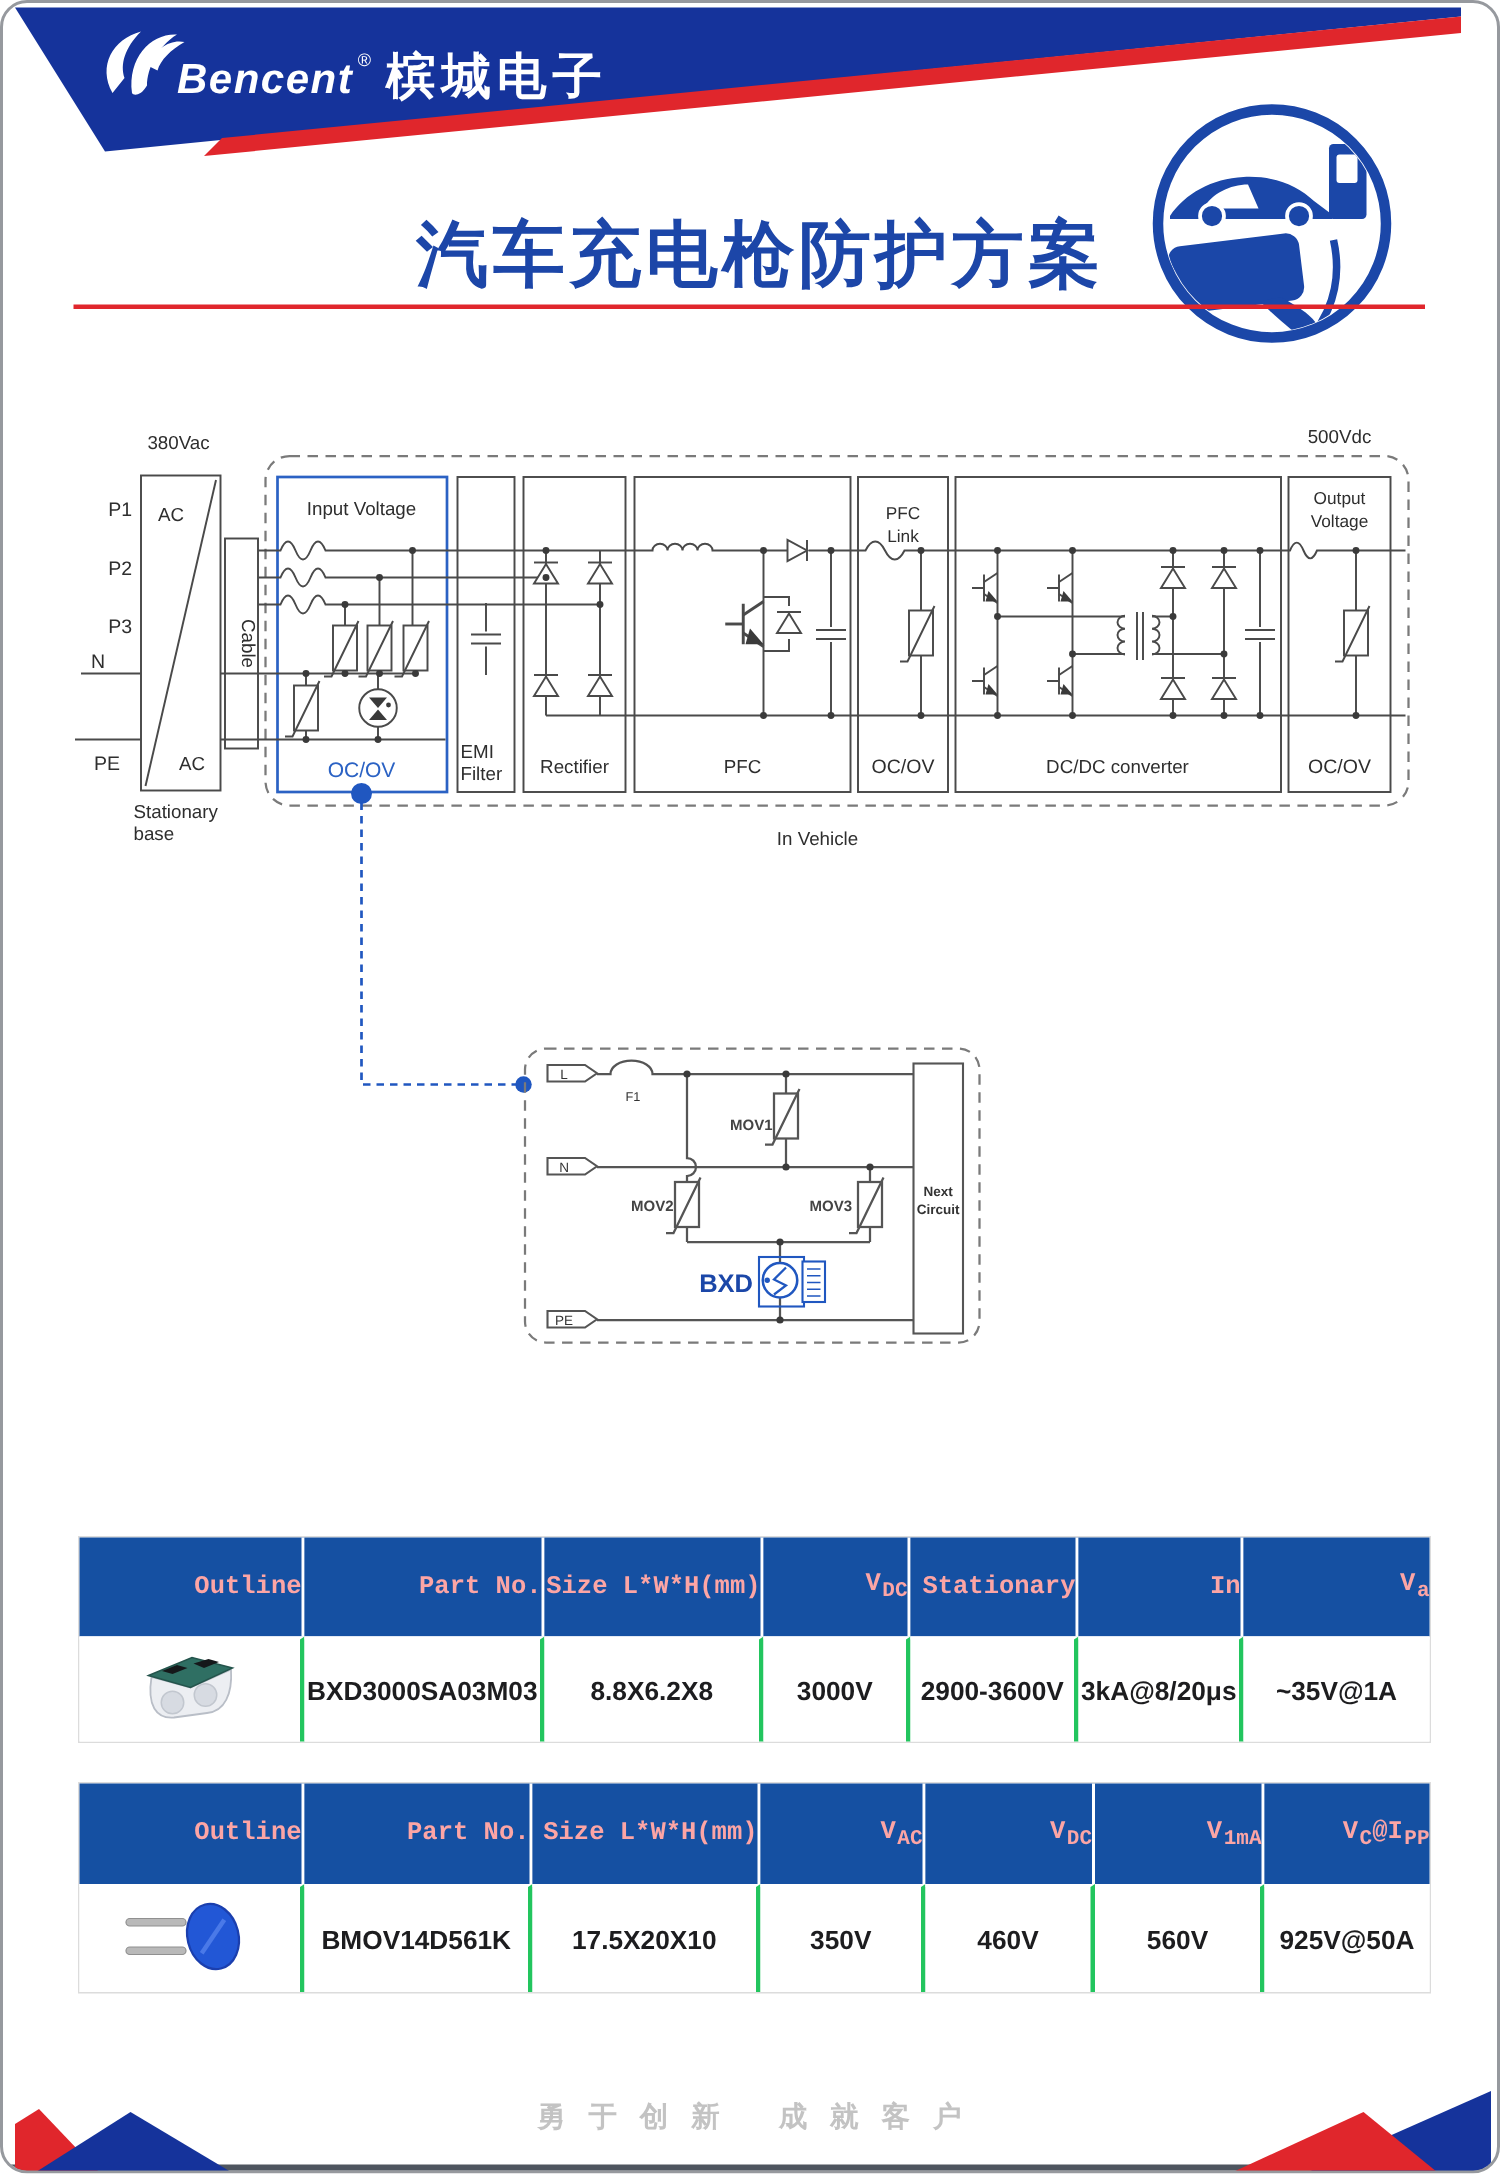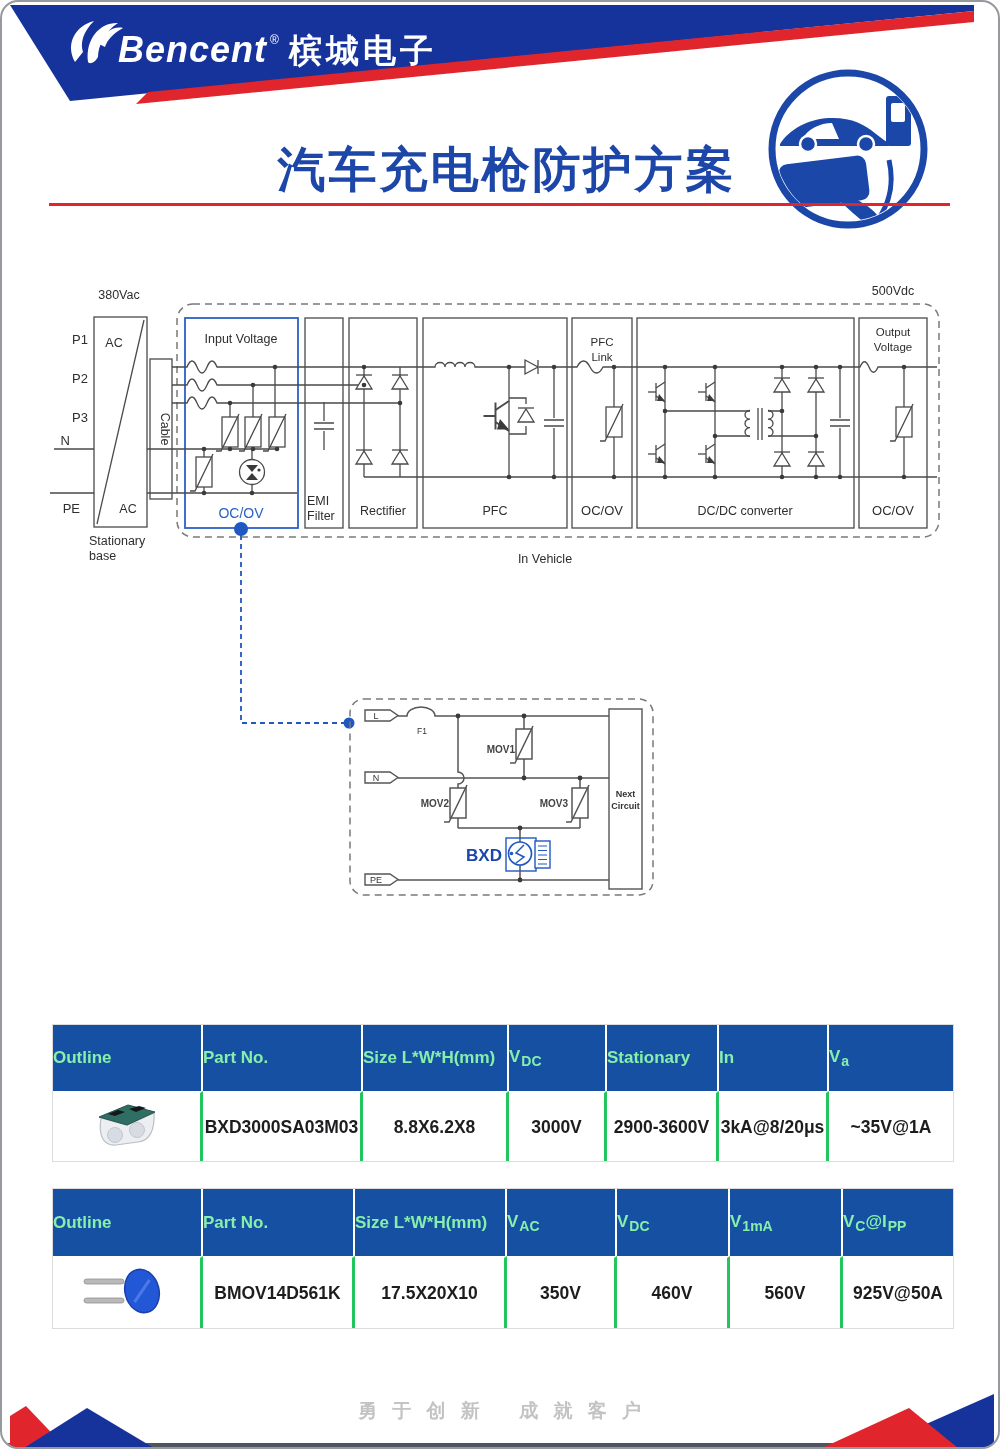--- a/index.html
+++ b/index.html
@@ -3,33 +3,33 @@
 <meta charset="utf-8">
 <style>
   html,body{margin:0;padding:0;background:#fff;font-family:"Liberation Sans",sans-serif;}
   .page{position:relative;width:1000px;height:1449px;background:#fff;border:2px solid #96999e;
         border-radius:18px;overflow:hidden;box-sizing:border-box;}
   #art{position:absolute;left:0;top:0;width:1000px;height:1449px;display:block;}
   svg text{font-family:"Liberation Sans",sans-serif;}
 
   
   .logo{position:absolute;left:116px;top:27px;color:#fff;white-space:nowrap;z-index:3;}
-  .logo .en{font-size:36px;font-weight:bold;font-style:italic;letter-spacing:1px;}
+  .logo .en{font-size:28px;font-weight:bold;font-style:italic;letter-spacing:1px;}
   .logo .reg{font-size:12px;vertical-align:18px;margin:0 4px 0 3px;}
   .logo .cn{font-size:33px;font-weight:bold;letter-spacing:4px;margin-left:6px;}
   .title{position:absolute;left:0;top:136px;width:1010px;text-align:center;font-size:48px;
          font-weight:bold;color:#1C46A8;letter-spacing:3px;z-index:3;}
   .rule{position:absolute;left:47px;top:201px;width:901px;height:3px;background:#E0262C;z-index:2;}
 
   
   table.tbl{position:absolute;left:50px;width:900px;border-collapse:separate;border-spacing:0;
             table-layout:fixed;border:1px solid #dcdcdc;background:#fff;z-index:3;}
   #t1{top:1022px;} #t2{top:1186px;}
-  .tbl th{background:#1550A2;color:#86efac;font-size:17px;font-weight:bold;text-align:left;
-          border-right:2px solid #fff;padding:0;}
+  .tbl th{background:#1550A2;color:#fca5a5;font-size:17px;font-weight:bold;text-align:right;
+          border-right:2px solid #fff;padding:0;font-family:Liberation Mono, monospace;}
   .tbl th:last-child{border-right:none;}
   #t1 th{height:66px;} #t2 th{height:67px;}
   .tbl td{background:#fff;color:#1d1d1f;font-size:17.5px;font-weight:bold;text-align:center;
           vertical-align:middle;border-right:3px solid #22c55e;border-top:2px solid #fff;padding:0;}
   .tbl td:last-child{border-right:none;}
   #t1 td{height:68px;} #t2 td{height:70px;}
   .tbl sub{font-size:14px;vertical-align:-4px;margin-left:1px;font-weight:bold;}
 
   
   .slogan{position:absolute;left:0;top:1396px;width:1000px;text-align:center;font-size:19px;

